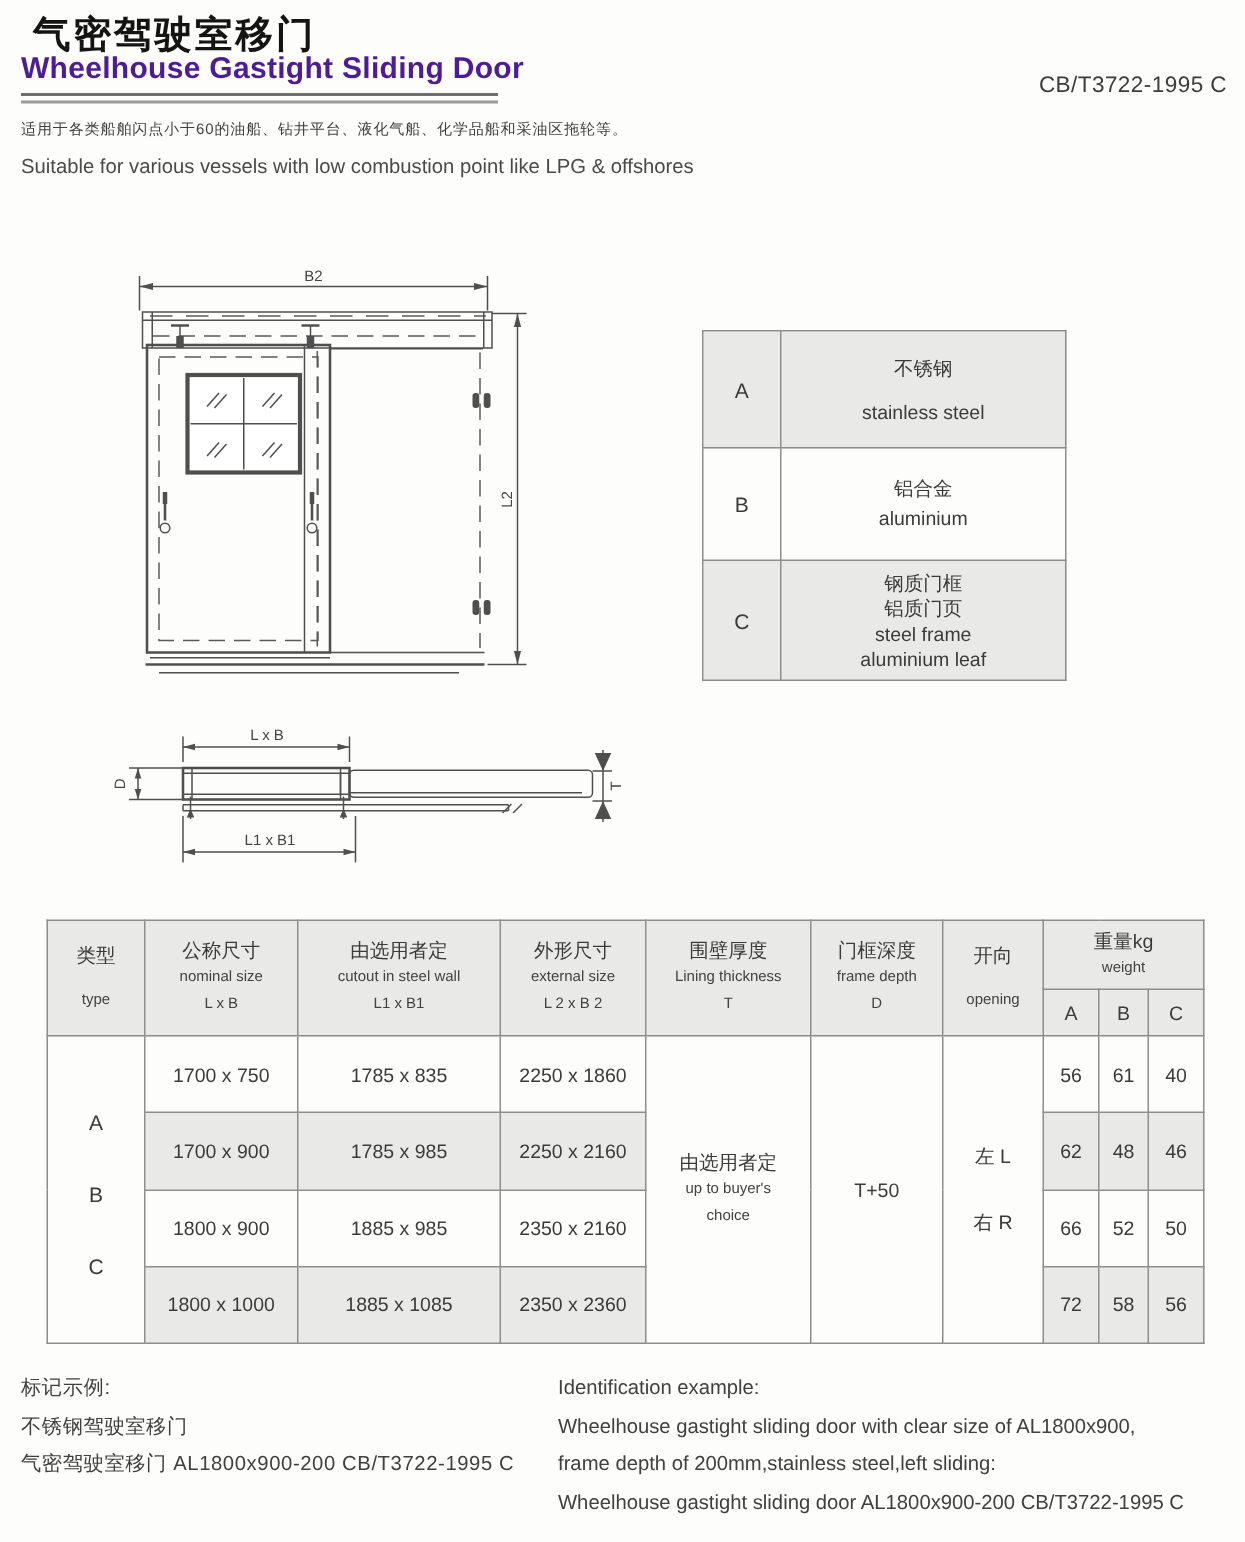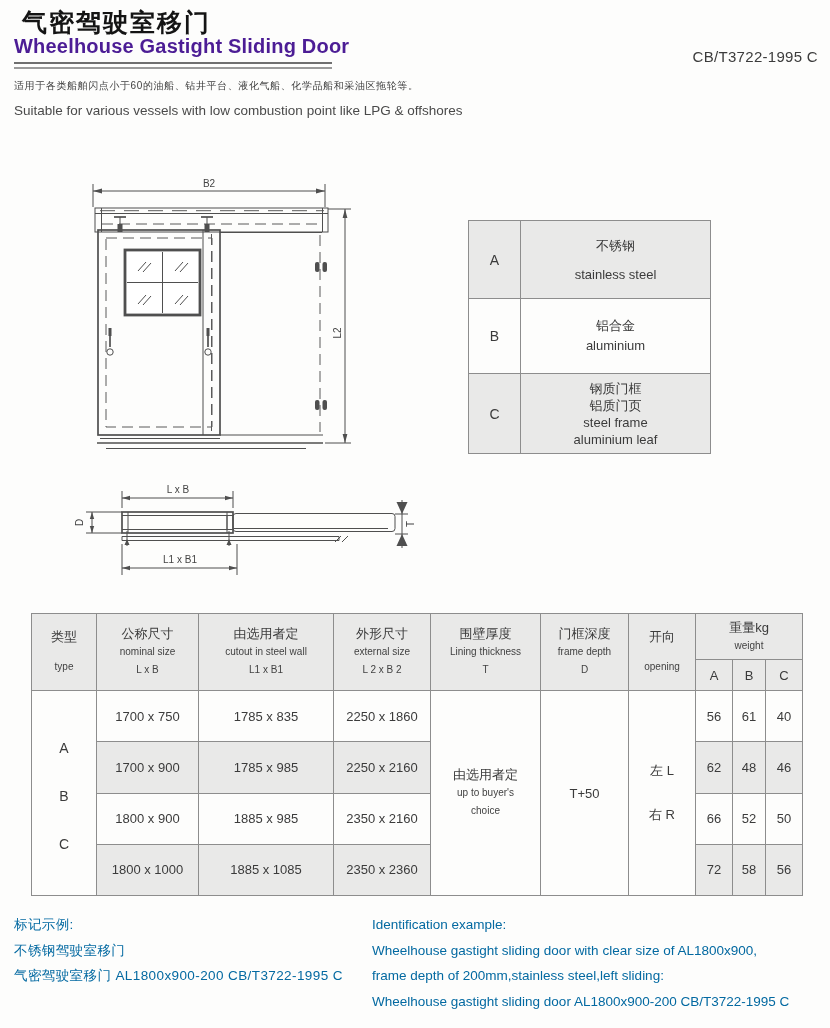--- a/index.html
+++ b/index.html
@@ -46,21 +46,21 @@
   .spec{border:1.5px solid #6e6e6e;}
   .spec .z{background:#e9e9e8;}
   .spec .hz{font-size:13px;line-height:18px;}
   .spec .he{font-size:10px;line-height:18px;color:#424242;}
   .spec .gap-top{margin-top:12px;}
   .typecell{position:relative;height:204px;}
   .typecell span{position:absolute;left:0;width:100%;transform:translateY(-50%);font-size:14px;}
   .open-l{margin-bottom:26px;}
 
   
-  .foot{font-size:13.5px;line-height:25.5px;color:#0369a1;white-space:nowrap;}
+  .foot{font-size:13.5px;line-height:25.5px;color:#404040;white-space:nowrap;}
   .foot-left{left:14px;top:912px;letter-spacing:0.4px;}
   .foot-right{left:372px;top:912px;}
 </style>
 </head>
 <body>
 
 <div class="abs title-zh">气密驾驶室移门</div>
 <div class="abs title-en">Wheelhouse Gastight Sliding Door</div>
 <div class="abs title-underline"></div>
 <div class="abs std-code">CB/T3722-1995 C</div>

